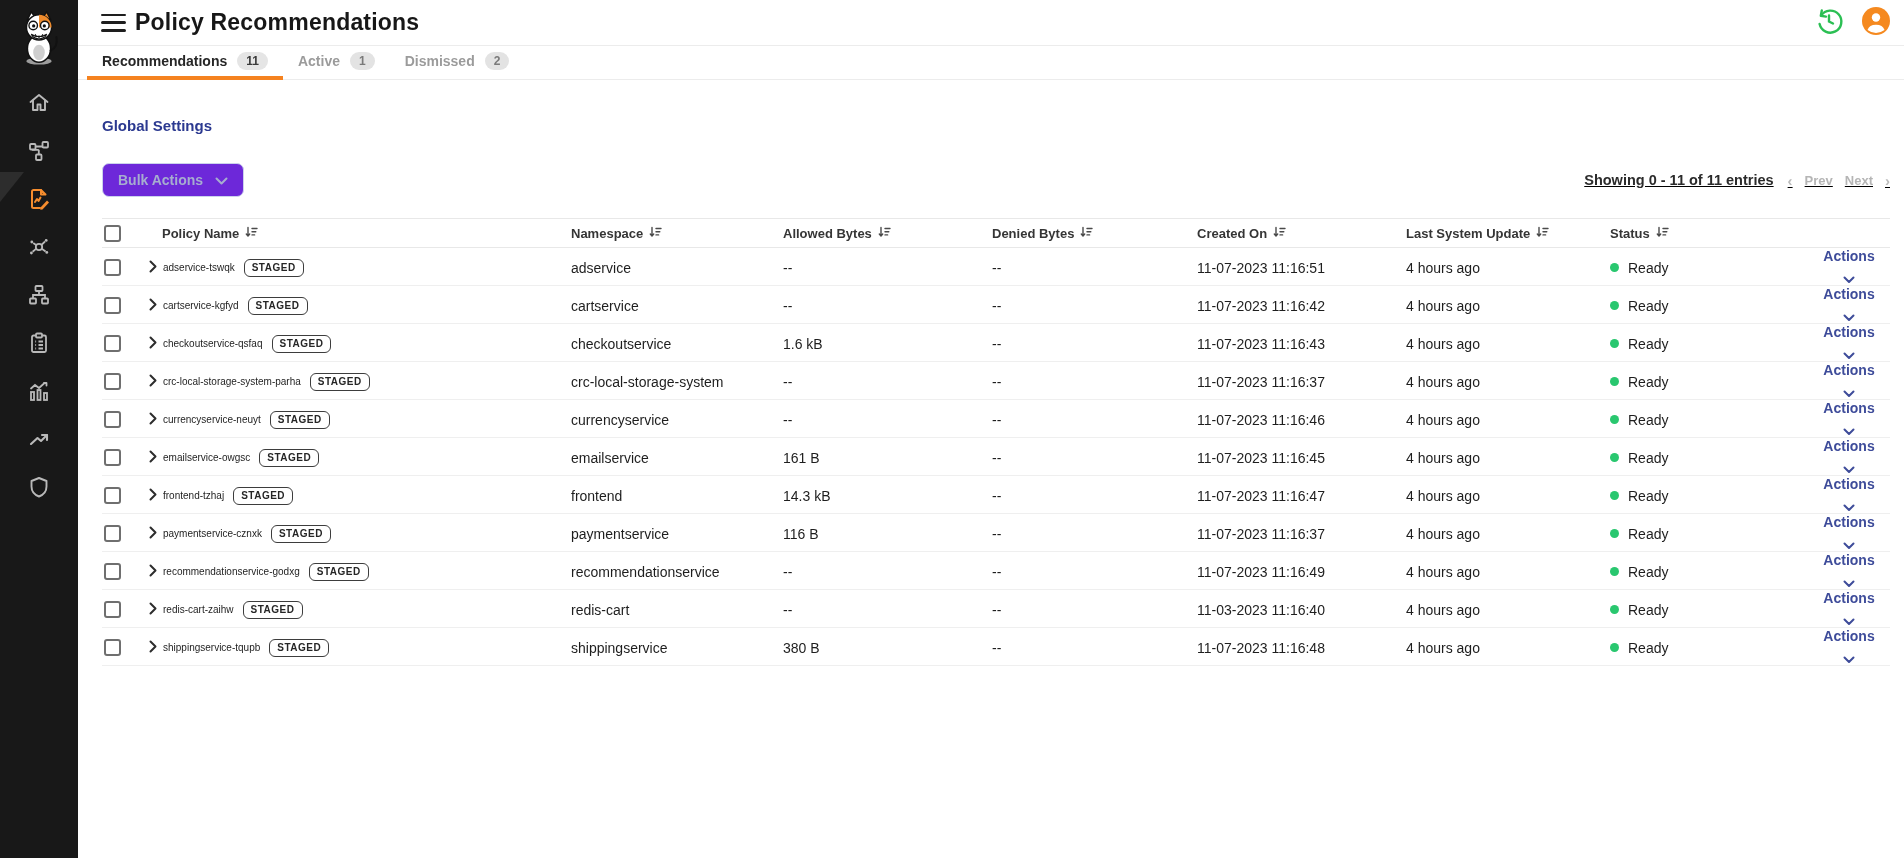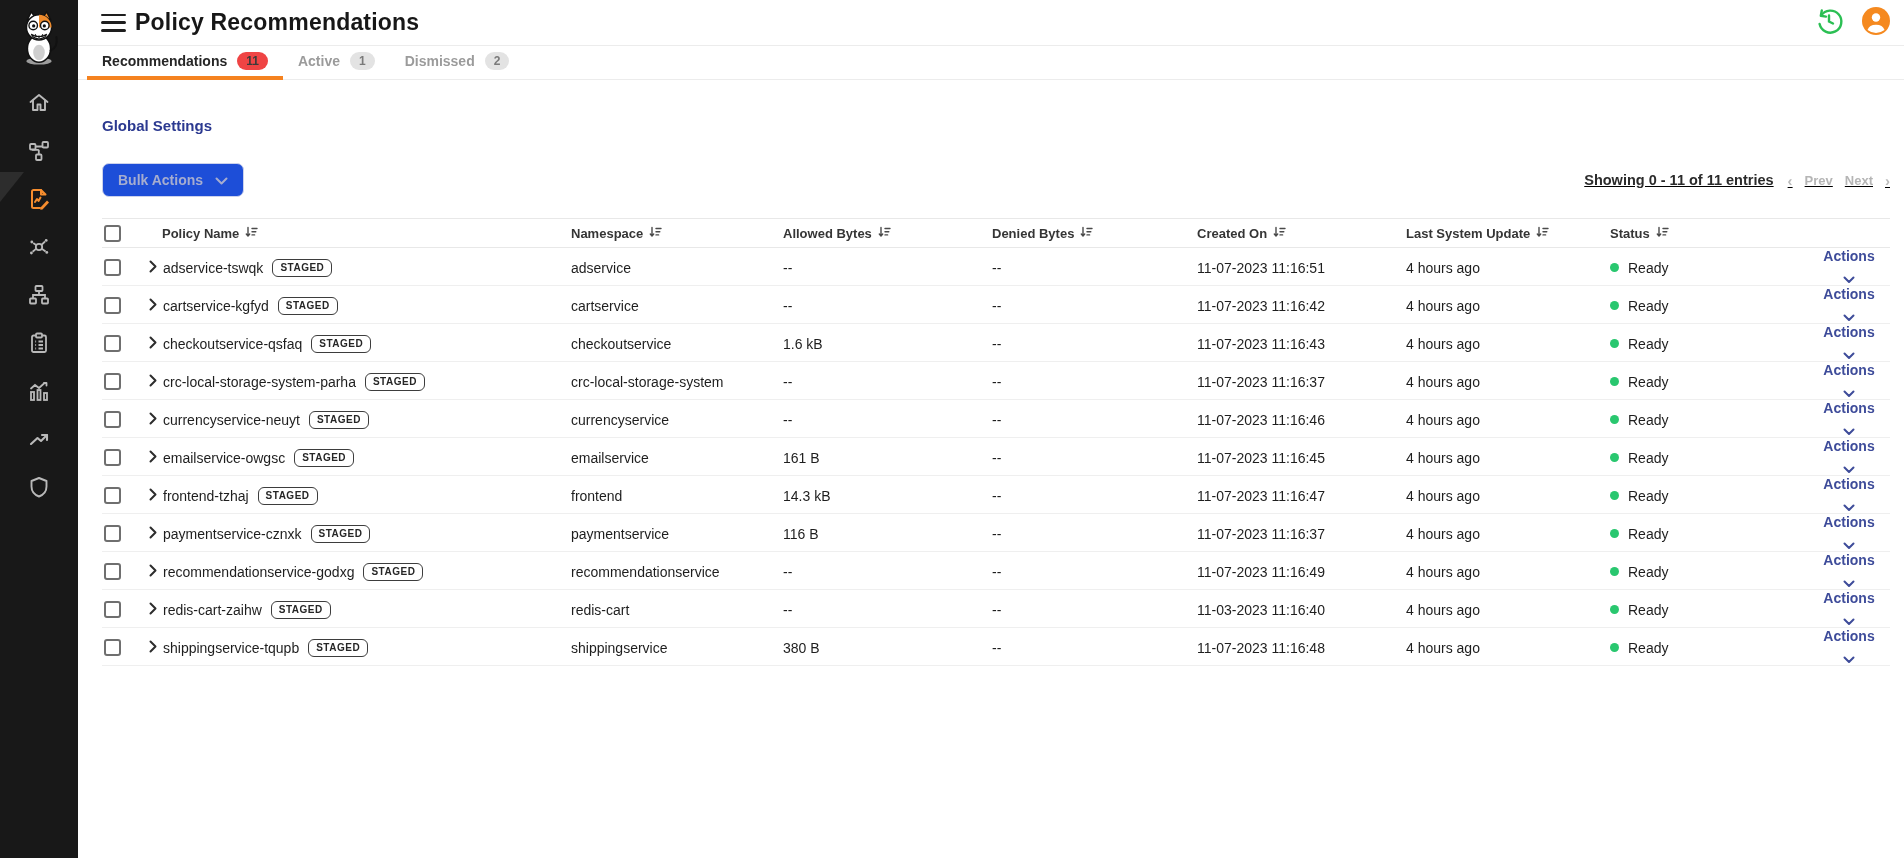--- a/index.html
+++ b/index.html
@@ -23,48 +23,48 @@
   .hamburger span { display:block; height:2.6px; background:#1e1e1e; border-radius:2px; }
   .page-title { font-size:23px; font-weight:800; color:#171717; margin-left:9px; letter-spacing:0.2px; }
   .topbar-right { margin-left:auto; display:flex; align-items:center; gap:15px; }
   .icon-btn { width:32px; height:32px; display:flex; align-items:center; justify-content:center; cursor:pointer; }
 
   
   .tabbar { display:flex; align-items:stretch; height:35px; border-top:1px solid #ececec; border-bottom:1px solid #ececec; padding-left:9px; }
   .tab { display:flex; align-items:center; gap:10px; padding:0 15px; font-size:14px; font-weight:700; color:#9b9b9b; cursor:pointer; border-bottom:4px solid transparent; margin-bottom:-1px; }
   .tab.active { color:#262626; border-bottom-color:#F5821F; }
   .tab-badge { background:#e3e3e3; color:#7a7a7a; border-radius:11px; padding:2px 9px; font-size:12px; font-weight:700; line-height:1.2; }
-  .tab.active .tab-badge { color:#3a3a3a; background:#ef4444; }
+  .tab.active .tab-badge { color:#3a3a3a; background:#e5e5e5; }
 
   
   .content { flex:1; padding:0 14px 0 24px; position:relative; }
   .desc-row { margin-top:37px; display:flex; justify-content:space-between; align-items:center; }
   .description { font-size:15.5px; color:#2e2e2e; }
   .global-settings { font-size:15px; font-weight:800; color:#2b3990; cursor:pointer; }
 
   .controls-row { margin-top:29px; display:flex; justify-content:space-between; align-items:center; }
-  .bulk-btn { display:flex; gap:12px; border:1px solid #ccd2ec; background:#1d4ed8; color:#a6adcf; font-size:14px; font-weight:600; border-radius:7px; padding:8px 15px; cursor:pointer; font-family:"Liberation Sans",sans-serif; }
+  .bulk-btn { display:flex; gap:12px; border:1px solid #ccd2ec; background:#6d28d9; color:#a6adcf; font-size:14px; font-weight:600; border-radius:7px; padding:8px 15px; cursor:pointer; font-family:"Liberation Sans",sans-serif; }
   .paging { display:flex; align-items:center; gap:14px;text-decoration:underline; }
   .showing { font-size:14.5px; font-weight:700; color:#2b2b2b; }
   .pager { display:flex; align-items:center; gap:12px; color:#b5b5b5; font-size:13px; font-weight:700; }
   .pager .pg-chev { font-size:15px; color:#bdbdbd; }
   .pager span { cursor:pointer; }
 
   
   .table { margin-top:21px; }
   .thead, .trow { display:grid; grid-template-columns:40px 21px 408px 212px 209px 205px 209px 204px 200px 1fr; align-items:center; }
   .thead { height:30px; border-top:1px solid #e8e8e8; border-bottom:1px solid #e8e8e8; }
   .th { display:flex; align-items:center; gap:6px; font-size:13px; font-weight:700; color:#353535; white-space:nowrap; }
   .th-policy { grid-column:2 / span 2;padding-left:20px; }
   .sort-ic { flex-shrink:0; }
   .trow { height:38px; border-bottom:1px solid #efefef; }
   .checkbox { width:17px; height:17px; border:2px solid #6f6f6f; border-radius:3px; background:#fff; cursor:pointer; margin-left:2px; }
   .expander { display:flex; align-items:center; justify-content:center; cursor:pointer; color:#2d2d2d; }
   .policy-cell { display:flex; align-items:center; gap:9px; min-width:0; }
-  .policy-name { font-size:14px; color:#1e1e1e; white-space:nowrap; }
+  .policy-name { font-size:10px; color:#1e1e1e; white-space:nowrap; }
   .staged-badge { border:1.4px solid #3d3d3d; color:#262626; font-size:10px; font-weight:700; letter-spacing:0.5px; padding:2.5px 7px; border-radius:6px; line-height:1.1; white-space:nowrap; }
   .cell { font-size:14px; color:#1e1e1e; white-space:nowrap; }
   .status-cell { display:flex; align-items:center; gap:9px; font-size:14px; color:#1e1e1e; }
   .status-dot { width:9px; height:9px; border-radius:50%; background:#29c76f; }
   .actions-cell { display:flex; align-items:center; justify-content:flex-end; gap:7px; color:#3e4c9a; font-size:14px; font-weight:700; cursor:pointer; padding-right:2px; white-space:nowrap;flex-direction:column; }
 </style>
 </head>
 <body>
 
 <div class="app">

